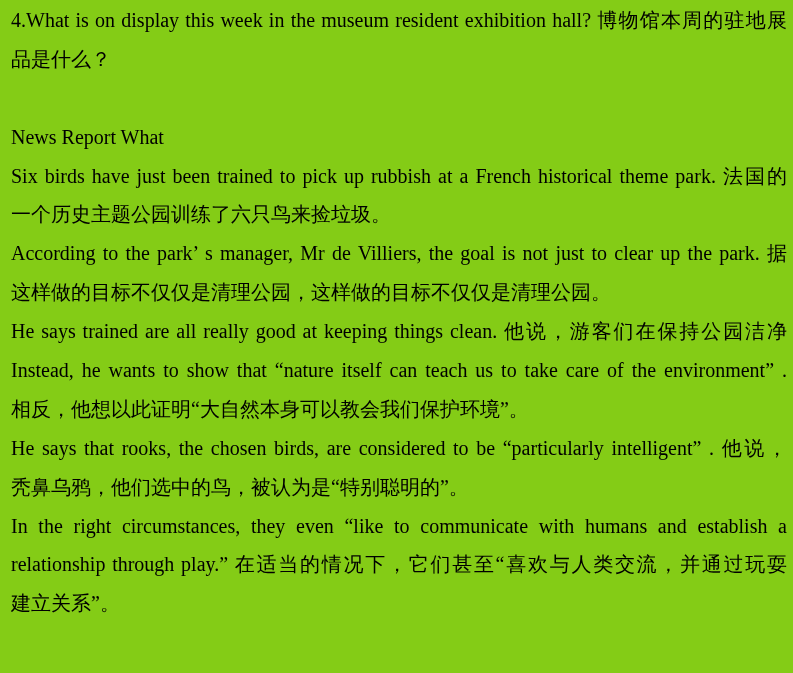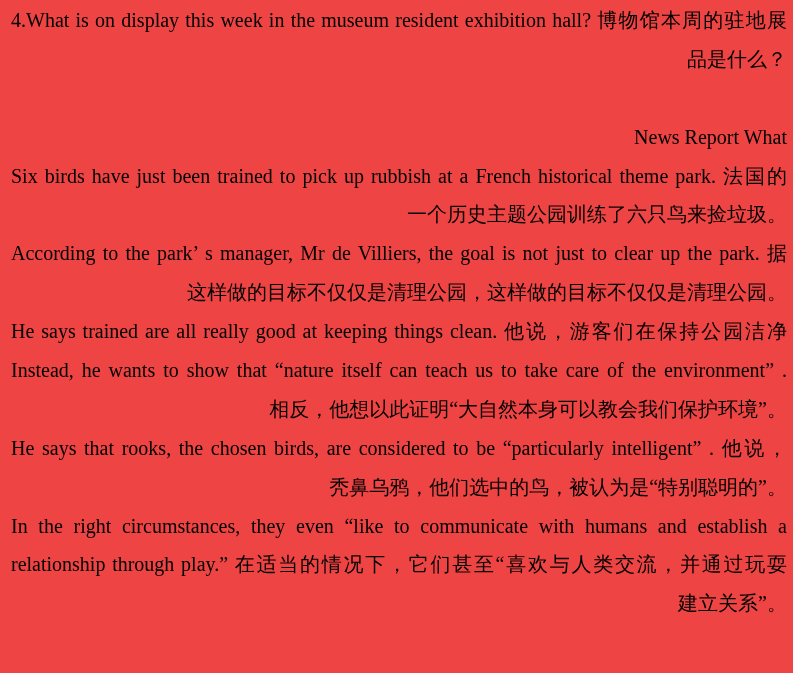--- a/index.html
+++ b/index.html
@@ -1,32 +1,32 @@
 <!DOCTYPE html>
 <html><head>
 <meta charset="utf-8">
 <style>
   html, body { margin: 0; padding: 0; background: #ffffff; }
   .page {
     position: relative;
     width: 793px;
     height: 673px;
-    background: #ef4444;
+    background: #84cc16;
     overflow: hidden;
     box-sizing: border-box;
     padding: 1px 6px 8px 11px;
     font-family: "Liberation Serif", "DejaVu Serif", serif;
     font-size: 20px;
     color: #000000;
   }
   .ln {
     height: 38.9px;
     line-height: 38.9px;
     overflow: hidden;
-    text-align: right;
+    text-align: left;
     white-space: normal;
   }
   .ln.full {
     text-align: justify;
     text-align-last: justify;
   }
 </style>
 </head>
 <body>
 

